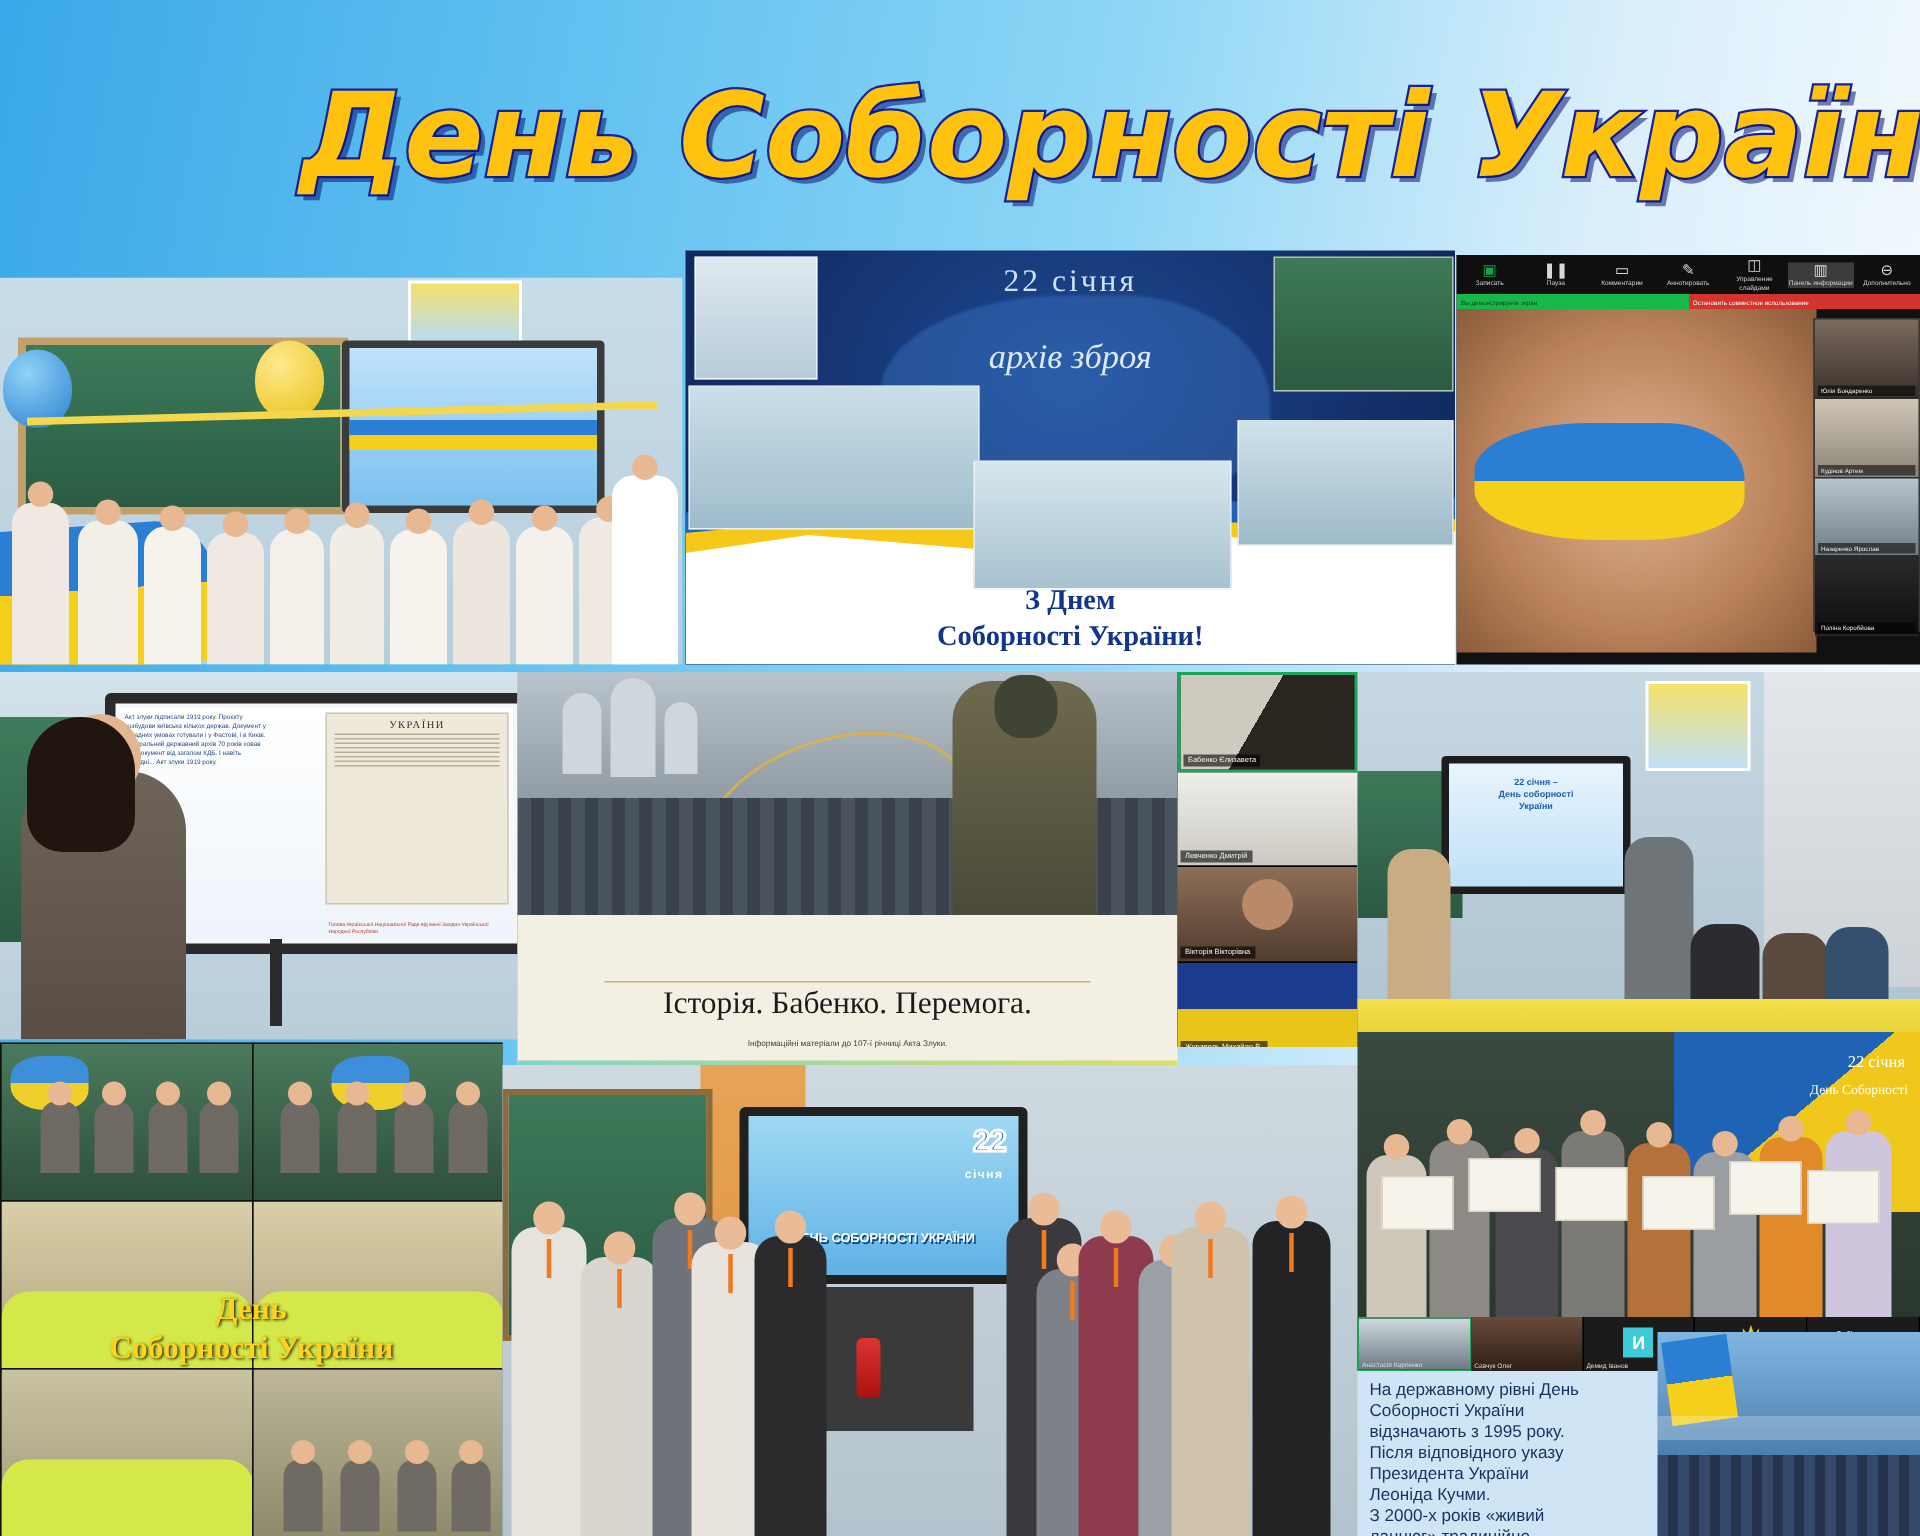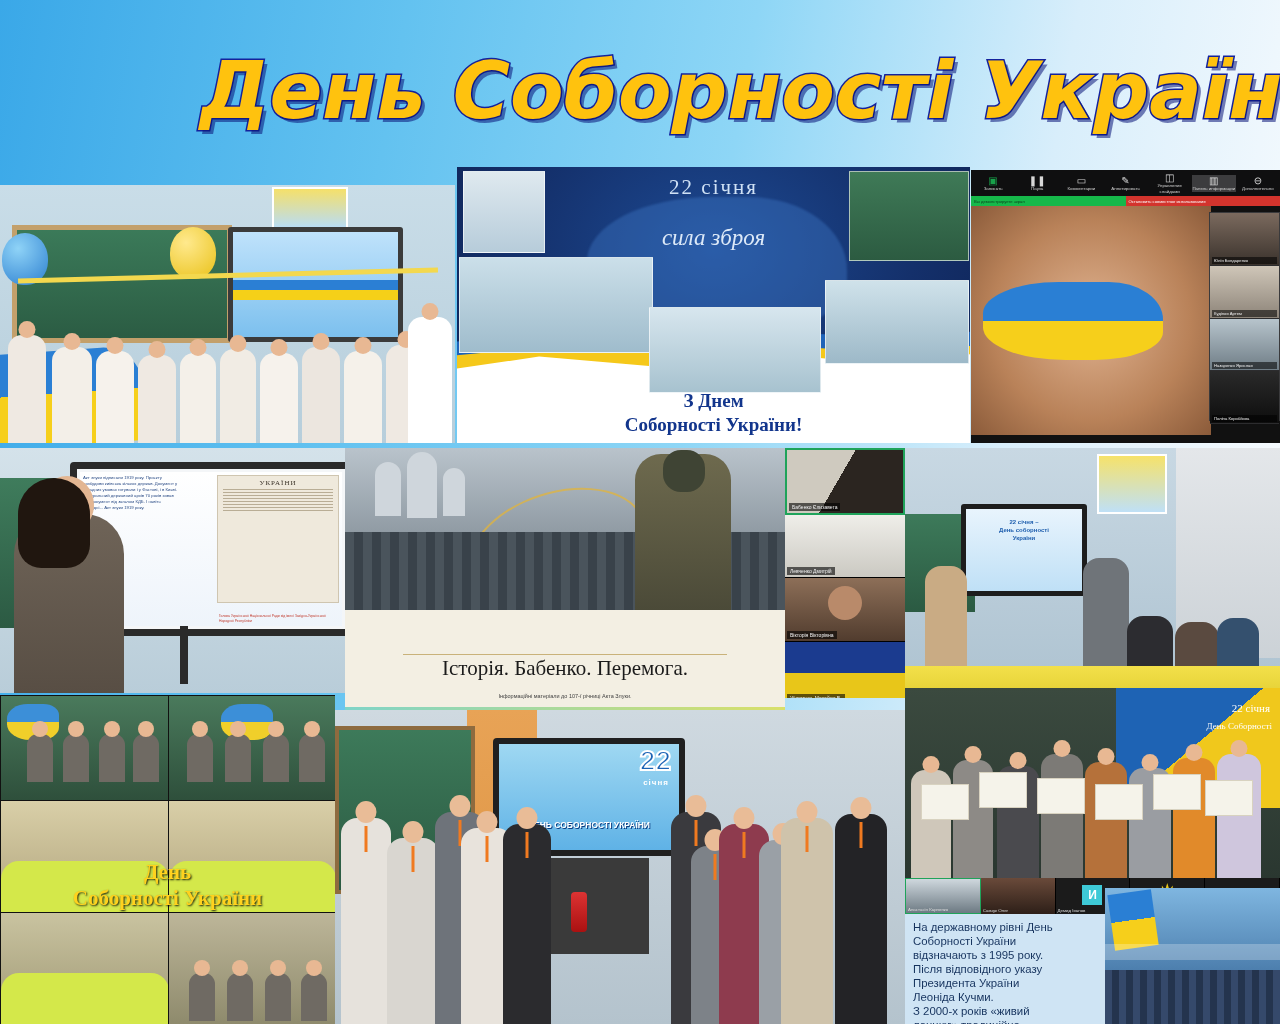--- a/index.html
+++ b/index.html
@@ -226,21 +226,21 @@
   #p8 .kidh{position:absolute;bottom:18%;width:26px;height:48px;border-radius:11px 11px 0 0;background:#6f6a63;}
   #p8 .kidh:after{content:"";position:absolute;left:50%;top:-13px;transform:translateX(-50%);
     width:16px;height:16px;border-radius:50%;background:#e8b893;}
 
   
   #p9{left:335px;top:710px;width:575px;height:314px;background:linear-gradient(#cfd9e0,#b4c3cd);}
   #p9 .bb{position:absolute;left:0;top:16px;width:132px;height:160px;background:linear-gradient(#3d7a5a,#2b5a42);border:4px solid #8e6b3f;}
   #p9 .wallo{position:absolute;left:132px;top:0;width:70px;bottom:0;background:linear-gradient(#e8a356,#d98f3d);}
   #p9 .tv{position:absolute;left:158px;top:28px;width:192px;height:118px;background:#202020;border-radius:4px;}
   #p9 .tv .s{position:absolute;inset:6px;background:linear-gradient(#9fd8f2,#5fb2e6);overflow:hidden;}
-  #p9 .tv .n22{position:absolute;right:8px;top:4px;font-weight:bold;font-size:28px;line-height:26px;
+  #p9 .tv .n22{position:absolute;right:8px;top:4px;font-weight:bold;font-size:20px;line-height:26px;
     color:#1b63b5;text-align:right;-webkit-text-stroke:2px #fff;}
   #p9 .tv .sich{position:absolute;right:10px;top:34px;color:#fff;font-size:8px;font-weight:bold;letter-spacing:1px;}
   #p9 .tv .den{position:absolute;left:0;right:0;bottom:20px;text-align:center;color:#fff;font-size:8.5px;font-weight:bold;
     text-shadow:1px 1px 0 #0b3e82;}
   #p9 .cart{position:absolute;left:196px;top:148px;width:118px;height:96px;background:#3a3a3a;}
   #p9 .fire{position:absolute;left:236px;top:182px;width:16px;height:40px;background:linear-gradient(#d33,#a11);border-radius:4px;}
   #p9 .stud{position:absolute;bottom:0;border-radius:16px 16px 0 0;}
   #p9 .stud:after{content:"";position:absolute;left:50%;top:-17px;transform:translateX(-50%);
     width:21px;height:22px;border-radius:50%;background:#e9bc97;}
   #p9 .lan{position:absolute;left:50%;top:8px;transform:translateX(-50%);width:3px;height:26px;background:#f07a20;}
@@ -316,21 +316,21 @@
     <div class="kid" style="left:302px;width:38px;height:96px;background:#ece6df;"></div>
     <div class="kid" style="left:344px;width:38px;height:92px;background:#f5f1ea;"></div>
     <div class="kid" style="left:386px;width:40px;height:98px;background:#efe9e2;"></div>
     <div class="kid" style="left:408px;width:44px;height:126px;background:#ffffff;"></div>
   </div>
 
   <div class="ph" id="p2">
     <div class="mapsil"></div>
     <div class="d22">22 січня</div>
     <div class="slogan">
-      <div>сила зброя</div>
+      <div>архів зброя</div>
     </div>
     <div class="waveb"></div>
     <div class="wavey"></div>
     <div class="wave"></div>
     <div class="sub s1"></div>
     <div class="sub s2"></div>
     <div class="sub s3"></div>
     <div class="sub s4"></div>
     <div class="sub s5"></div>
     <div class="greet">

